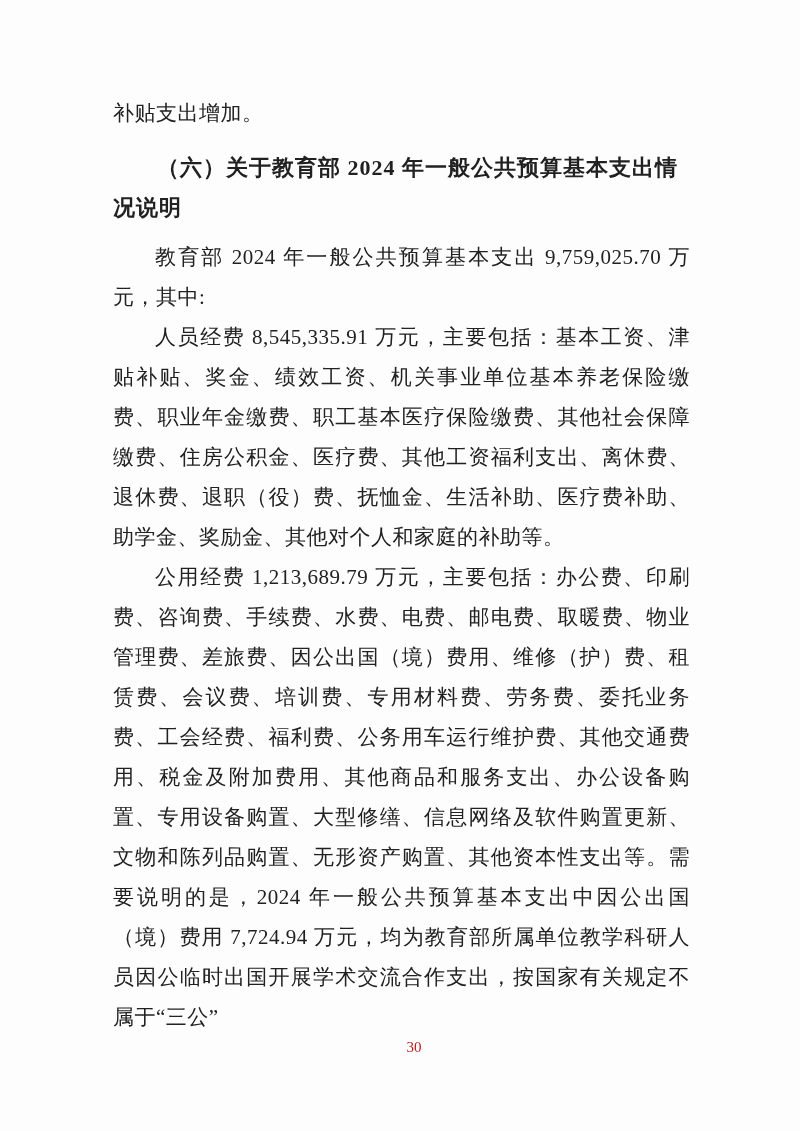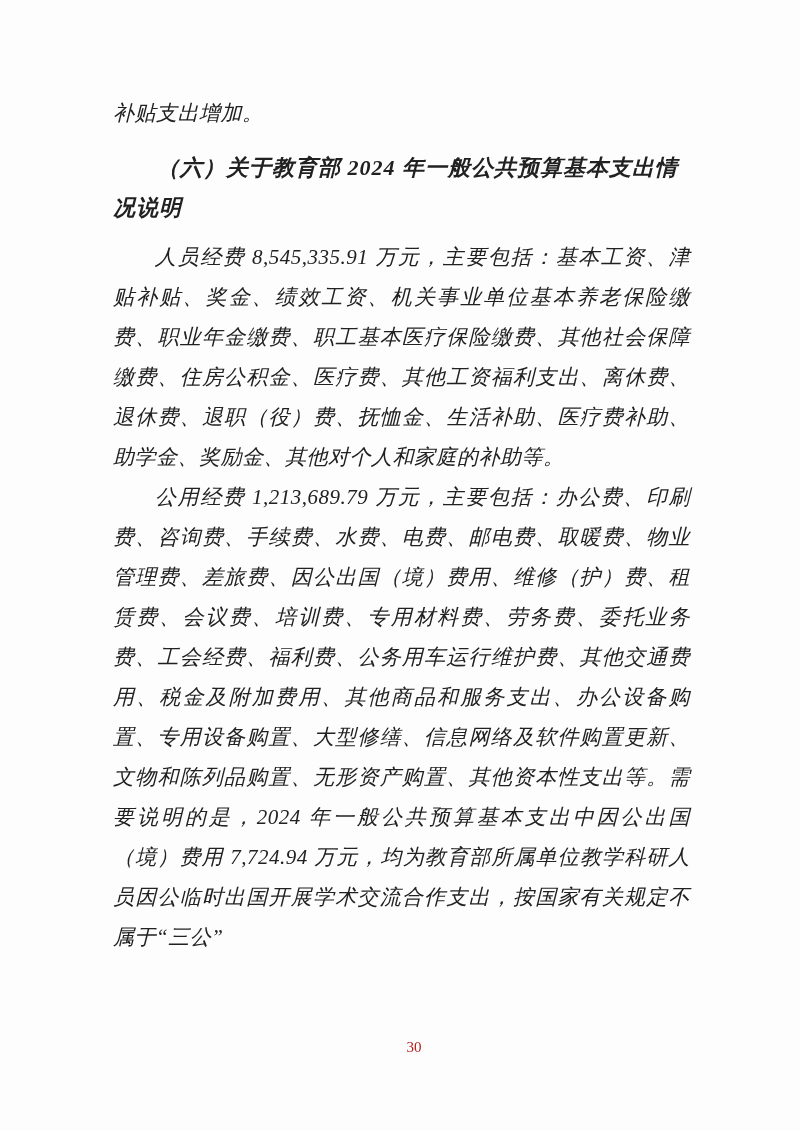--- a/index.html
+++ b/index.html
@@ -15,21 +15,20 @@
     font-family: "Liberation Serif", "DejaVu Serif", serif;
     color: #212121;
     overflow: hidden;
     box-sizing: border-box;
   }
   .content {
     position: absolute;
     left: 113px;
     top: 93px;
     width: 577px;
-    font-style: italic;
   }
   p.body {
     margin: 0;
     font-size: 21px;
     line-height: 40px;
     text-align: justify;
     text-justify: inter-character;
     letter-spacing: 0.5px;
   }
   p.indent {
@@ -57,17 +56,18 @@
     padding-left: 14px;
   }
 </style>
 </head>
 <body>
 
 <div class="page">
   <div class="content">
     <p class="body">补贴支出增加。</p>
     <h2 class="heading">（六）关于教育部 2024 年一般公共预算基本支出情况说明</h2>
+    <p class="body indent">教育部 2024 年一般公共预算基本支出 9,759,025.70 万元，其中:</p>
     <p class="body indent">人员经费 8,545,335.91 万元，主要包括：基本工资、津贴补贴、奖金、绩效工资、机关事业单位基本养老保险缴费、职业年金缴费、职工基本医疗保险缴费、其他社会保障缴费、住房公积金、医疗费、其他工资福利支出、离休费、退休费、退职（役）费、抚恤金、生活补助、医疗费补助、助学金、奖励金、其他对个人和家庭的补助等。</p>
     <p class="body indent">公用经费 1,213,689.79 万元，主要包括：办公费、印刷费、咨询费、手续费、水费、电费、邮电费、取暖费、物业管理费、差旅费、因公出国（境）费用、维修（护）费、租赁费、会议费、培训费、专用材料费、劳务费、委托业务费、工会经费、福利费、公务用车运行维护费、其他交通费用、税金及附加费用、其他商品和服务支出、办公设备购置、专用设备购置、大型修缮、信息网络及软件购置更新、文物和陈列品购置、无形资产购置、其他资本性支出等。需要说明的是，2024 年一般公共预算基本支出中因公出国（境）费用 7,724.94 万元，均为教育部所属单位教学科研人员因公临时出国开展学术交流合作支出，按国家有关规定不属于“三公”</p>
   </div>
   <div class="page-number">30</div>
 </div>
 
 </body></html>

